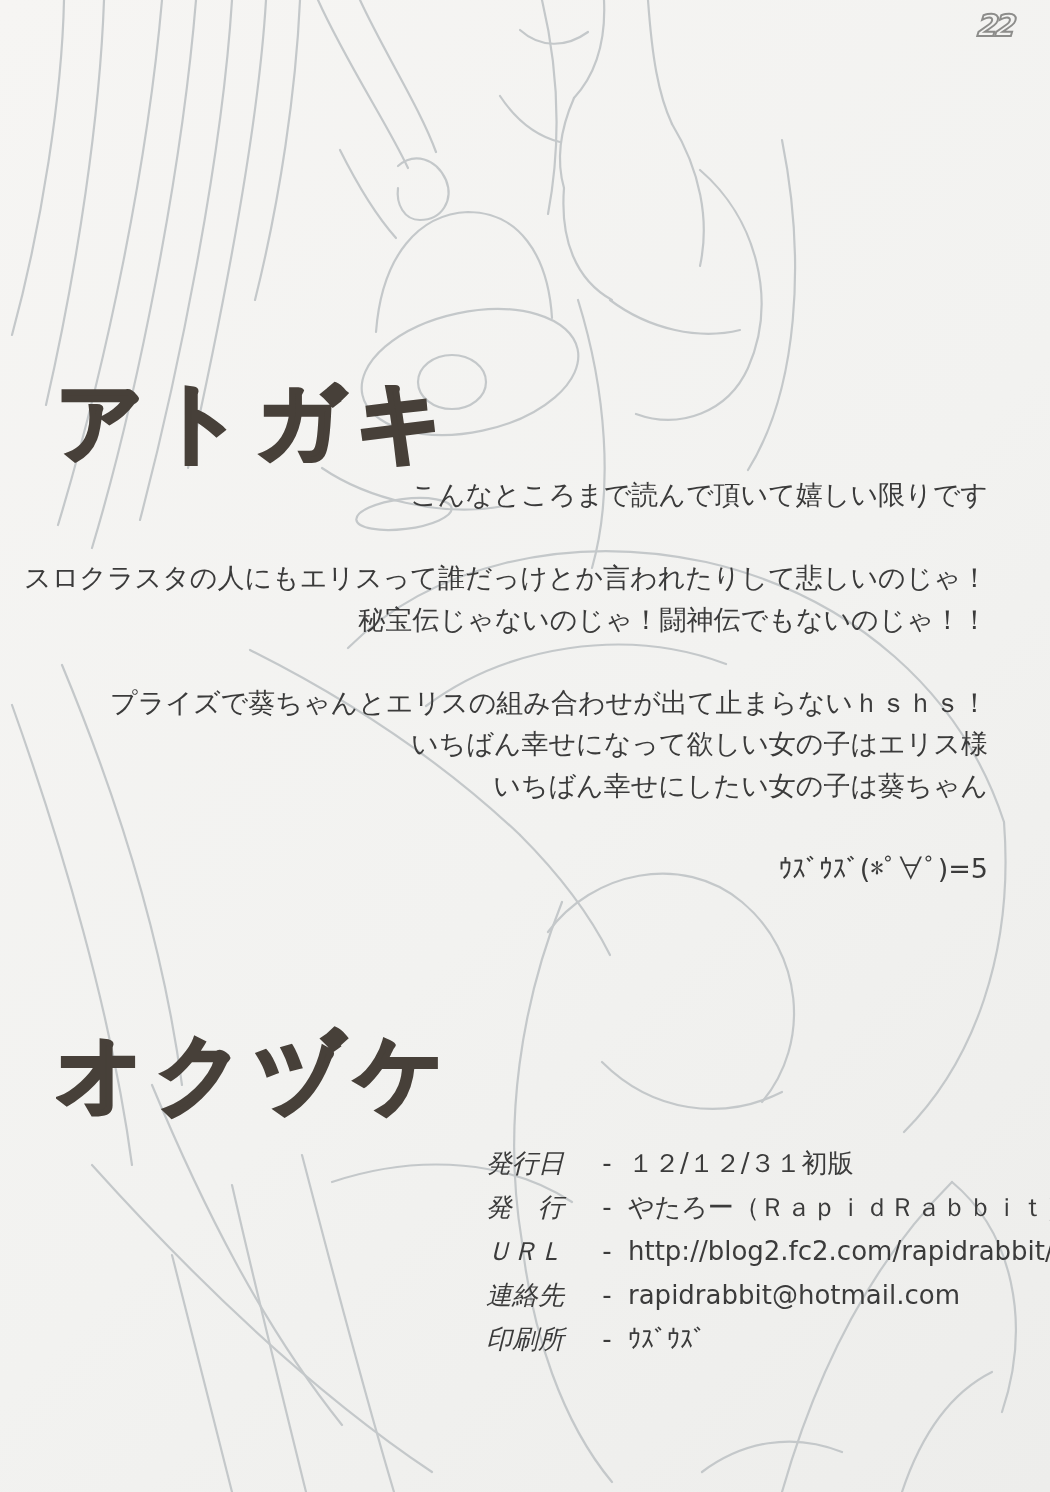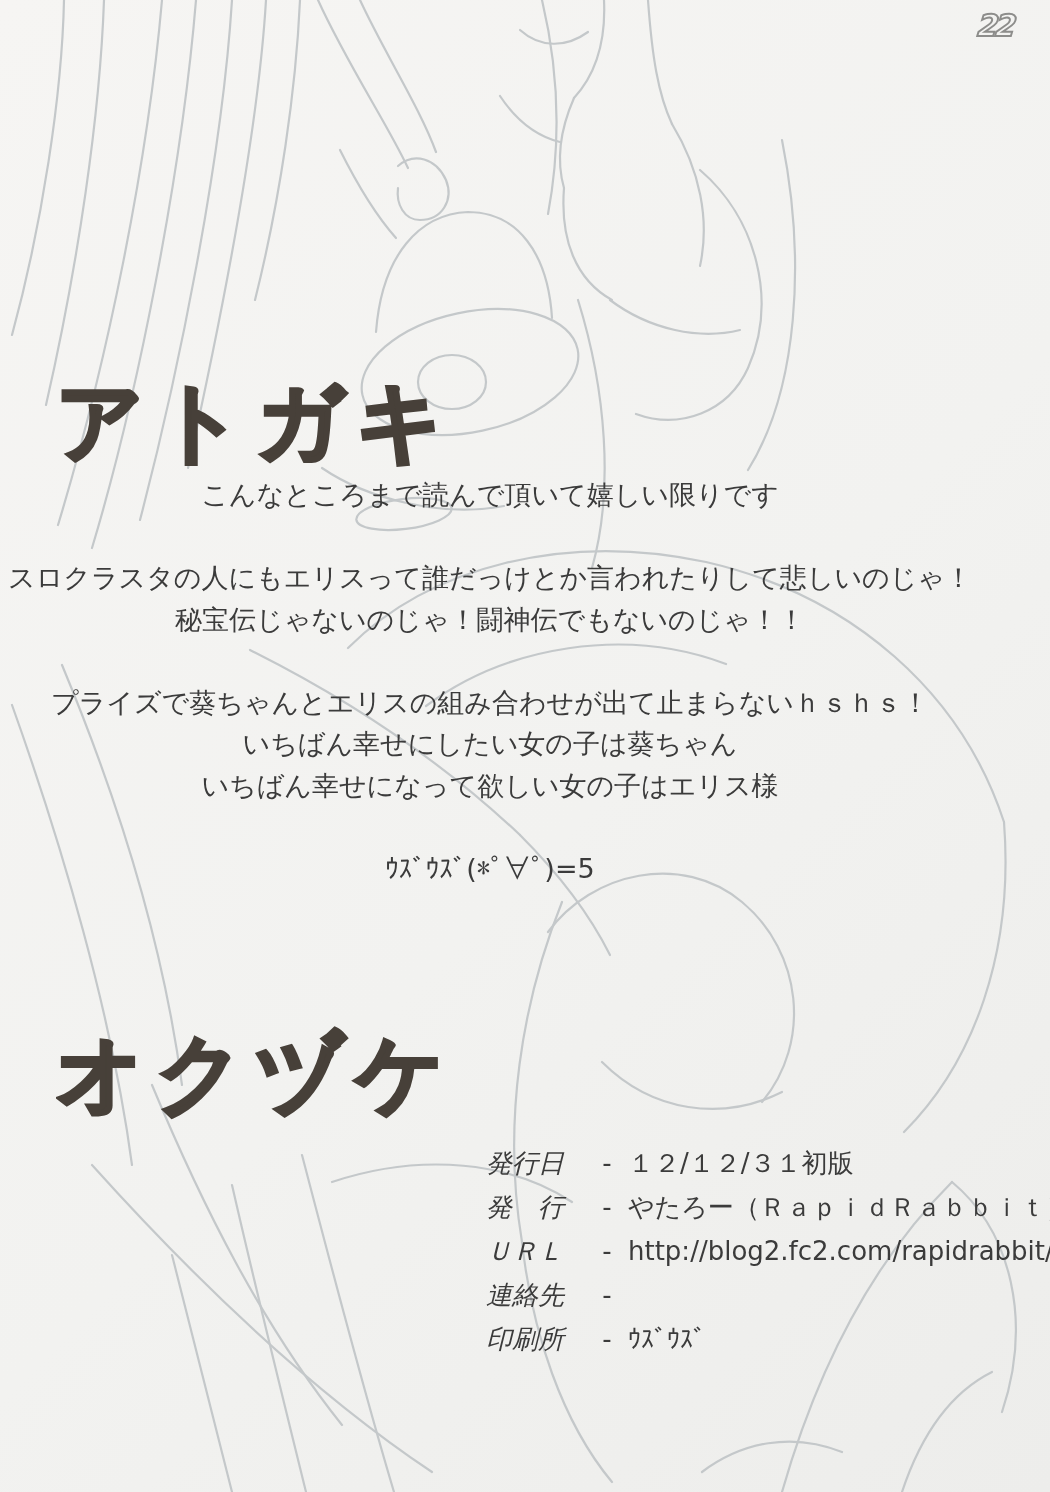--- a/index.html
+++ b/index.html
@@ -30,22 +30,22 @@
     font-size:86px; font-weight:bold; line-height:1;
     color:#474039;
     -webkit-text-stroke:3.5px #474039;
     letter-spacing:12px;
     transform:scaleY(1.02);
     white-space:nowrap;
   }
   #atogaki-title { top:378px; }
   #okuzuke-title { top:1030px; }
   .afterword-lines {
-    position:absolute; top:474px; right:78px;
-    text-align:center;
+    position:absolute; top:474px; right:62px;
+    text-align:right;
     font-size:27px; line-height:41.5px;
     color:#3b3b3b;
     white-space:nowrap;
     margin-left:19px;
   }
   .afterword-lines .line { min-height:41.5px; }
   .colophon {
     position:absolute; left:486px; top:1146px;
     font-size:26px; color:#3b3b3b;
   }
@@ -129,22 +129,22 @@
 
   <div class="logo-title" id="atogaki-title">アトガキ</div>
 
   <div class="afterword-lines">
     <div class="line">こんなところまで読んで頂いて嬉しい限りです</div>
     <div class="line"></div>
     <div class="line">スロクラスタの人にもエリスって誰だっけとか言われたりして悲しいのじゃ！</div>
     <div class="line">秘宝伝じゃないのじゃ！闘神伝でもないのじゃ！！</div>
     <div class="line"></div>
     <div class="line">プライズで葵ちゃんとエリスの組み合わせが出て止まらないｈｓｈｓ！</div>
+    <div class="line">いちばん幸せになって欲しい女の子はエリス様</div>
     <div class="line">いちばん幸せにしたい女の子は葵ちゃん</div>
-    <div class="line">いちばん幸せになって欲しい女の子はエリス様</div>
     <div class="line"></div>
     <div class="line">ｳｽﾞｳｽﾞ(*ﾟ∀ﾟ)=5</div>
   </div>
 
   <div class="logo-title" id="okuzuke-title">オクヅケ</div>
 
   <div class="colophon">
     <div class="row">
       <span class="label">発行日</span>
       <span class="sep">-</span>
@@ -156,20 +156,21 @@
       <span class="value">やたろー（ＲａｐｉｄＲａｂｂｉｔ）</span>
     </div>
     <div class="row">
       <span class="label">ＵＲＬ</span>
       <span class="sep">-</span>
       <span class="value">http://blog2.fc2.com/rapidrabbit/</span>
     </div>
     <div class="row">
       <span class="label">連絡先</span>
       <span class="sep">-</span>
+      <span class="value">rapidrabbit@hotmail.com</span>
     </div>
     <div class="row">
       <span class="label">印刷所</span>
       <span class="sep">-</span>
       <span class="value">ｳｽﾞｳｽﾞ</span>
     </div>
   </div>
 
 </div>
 

